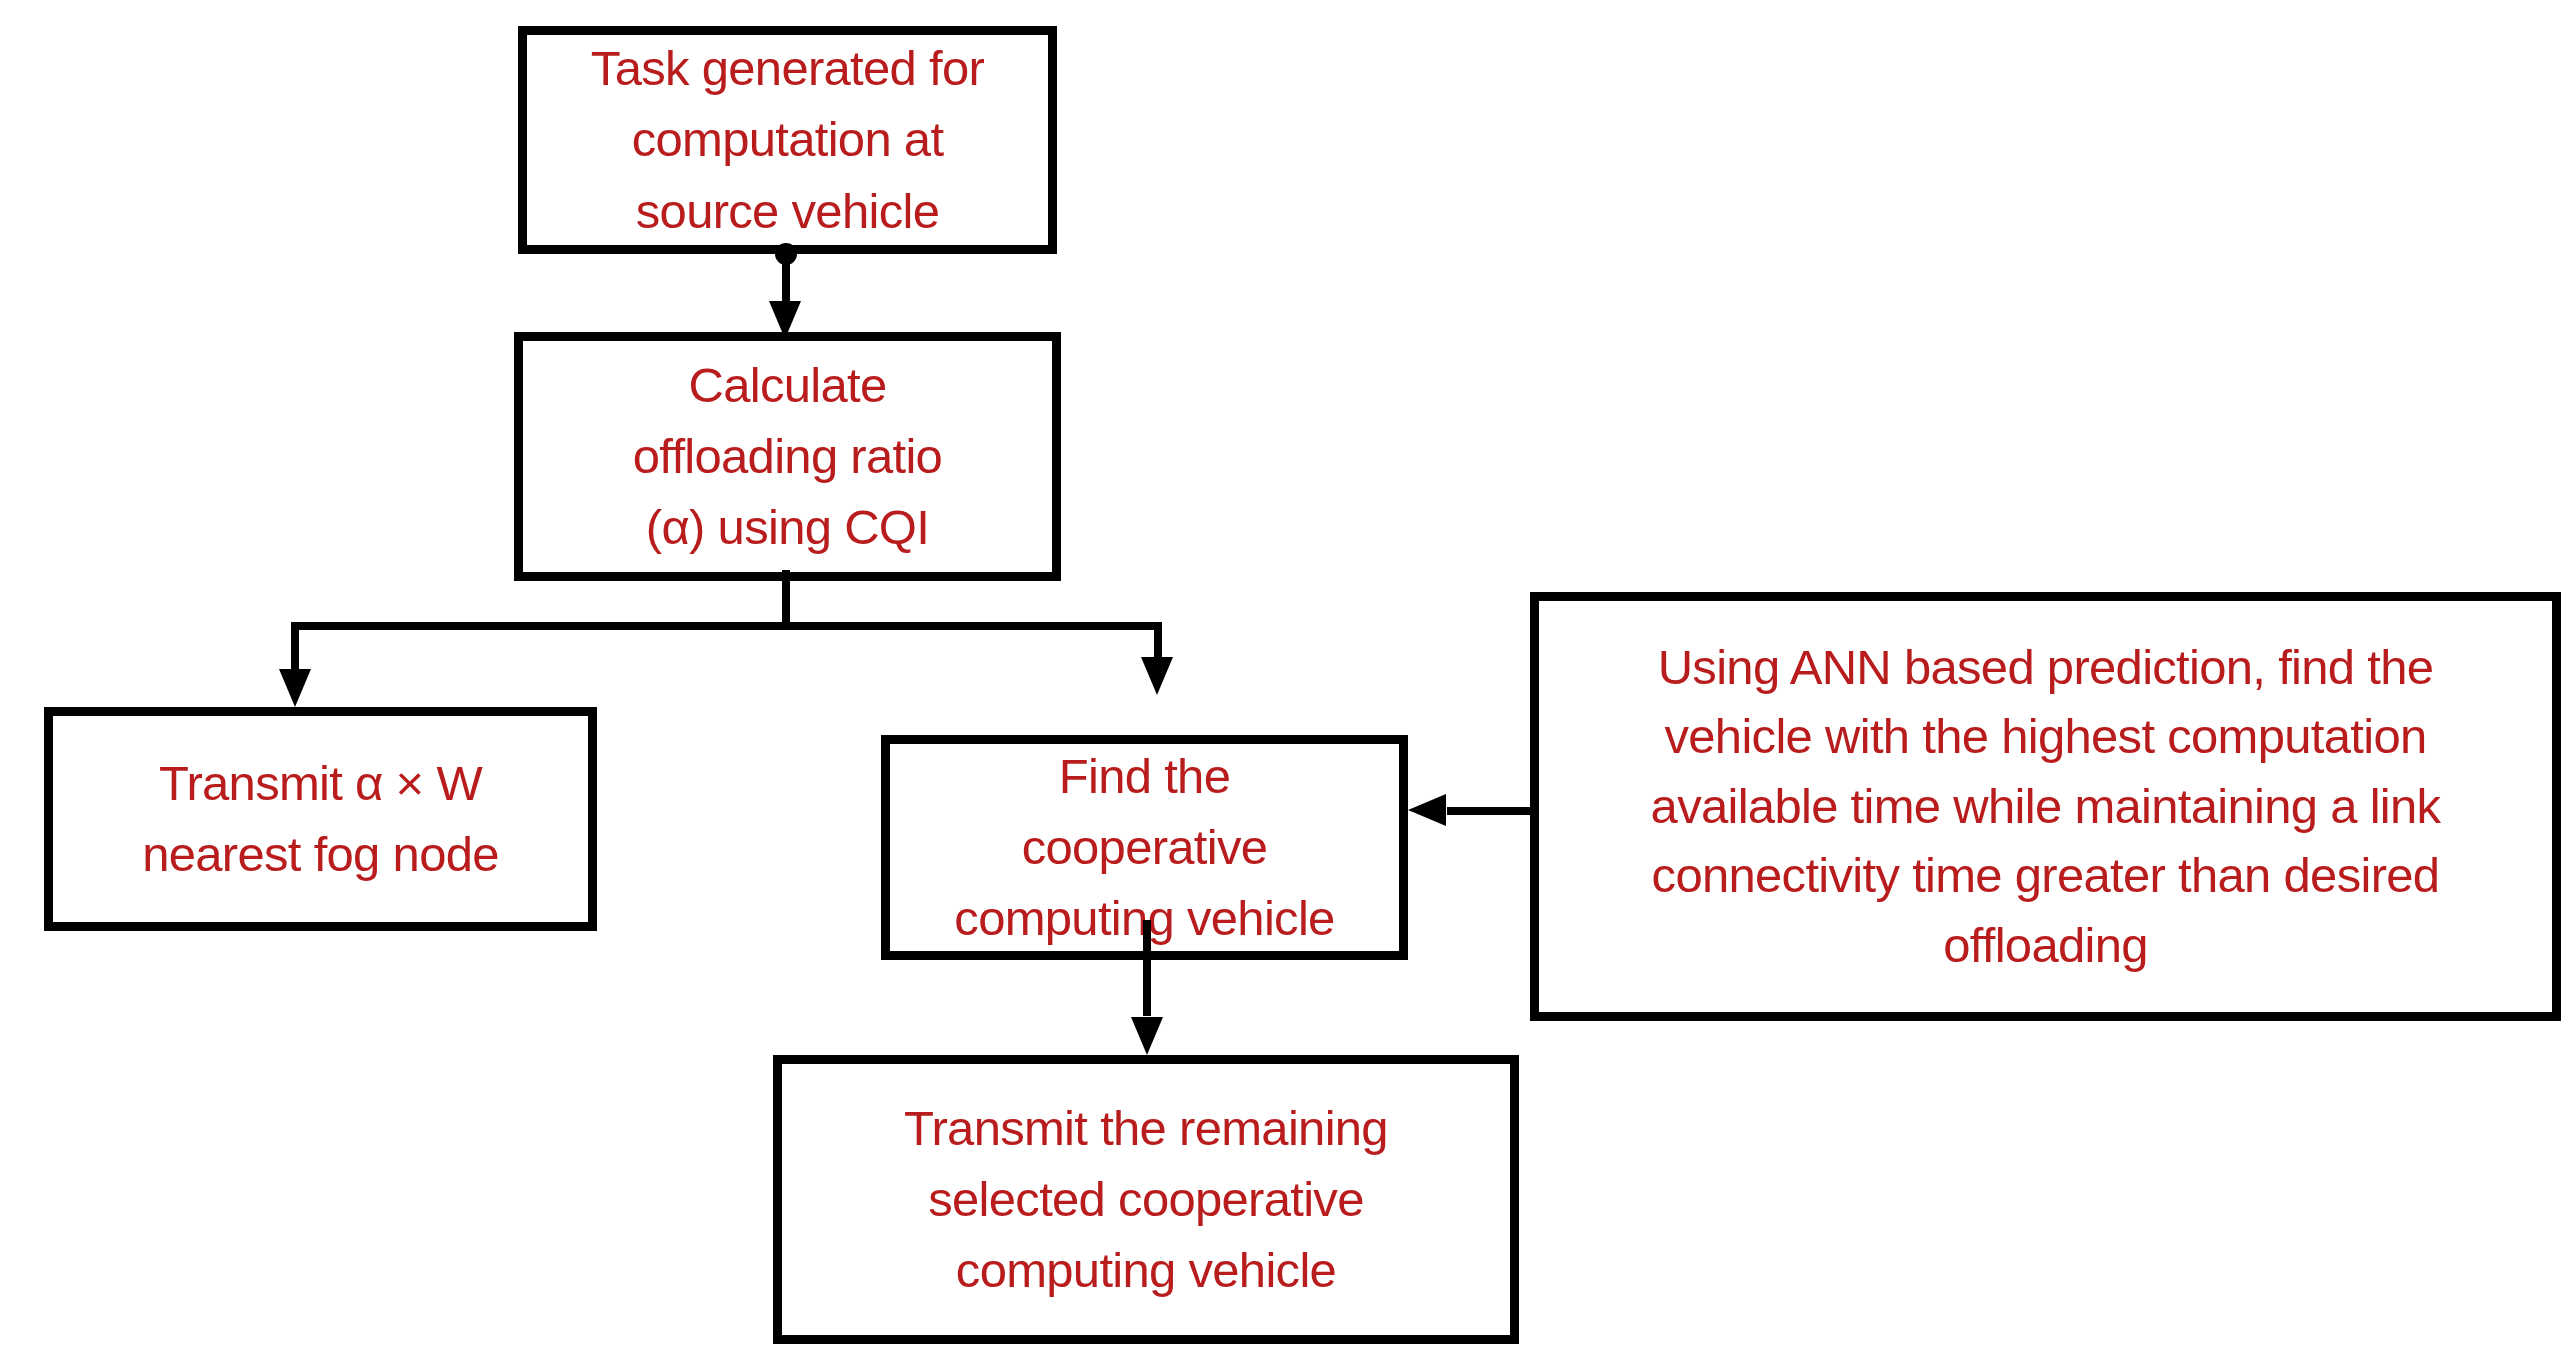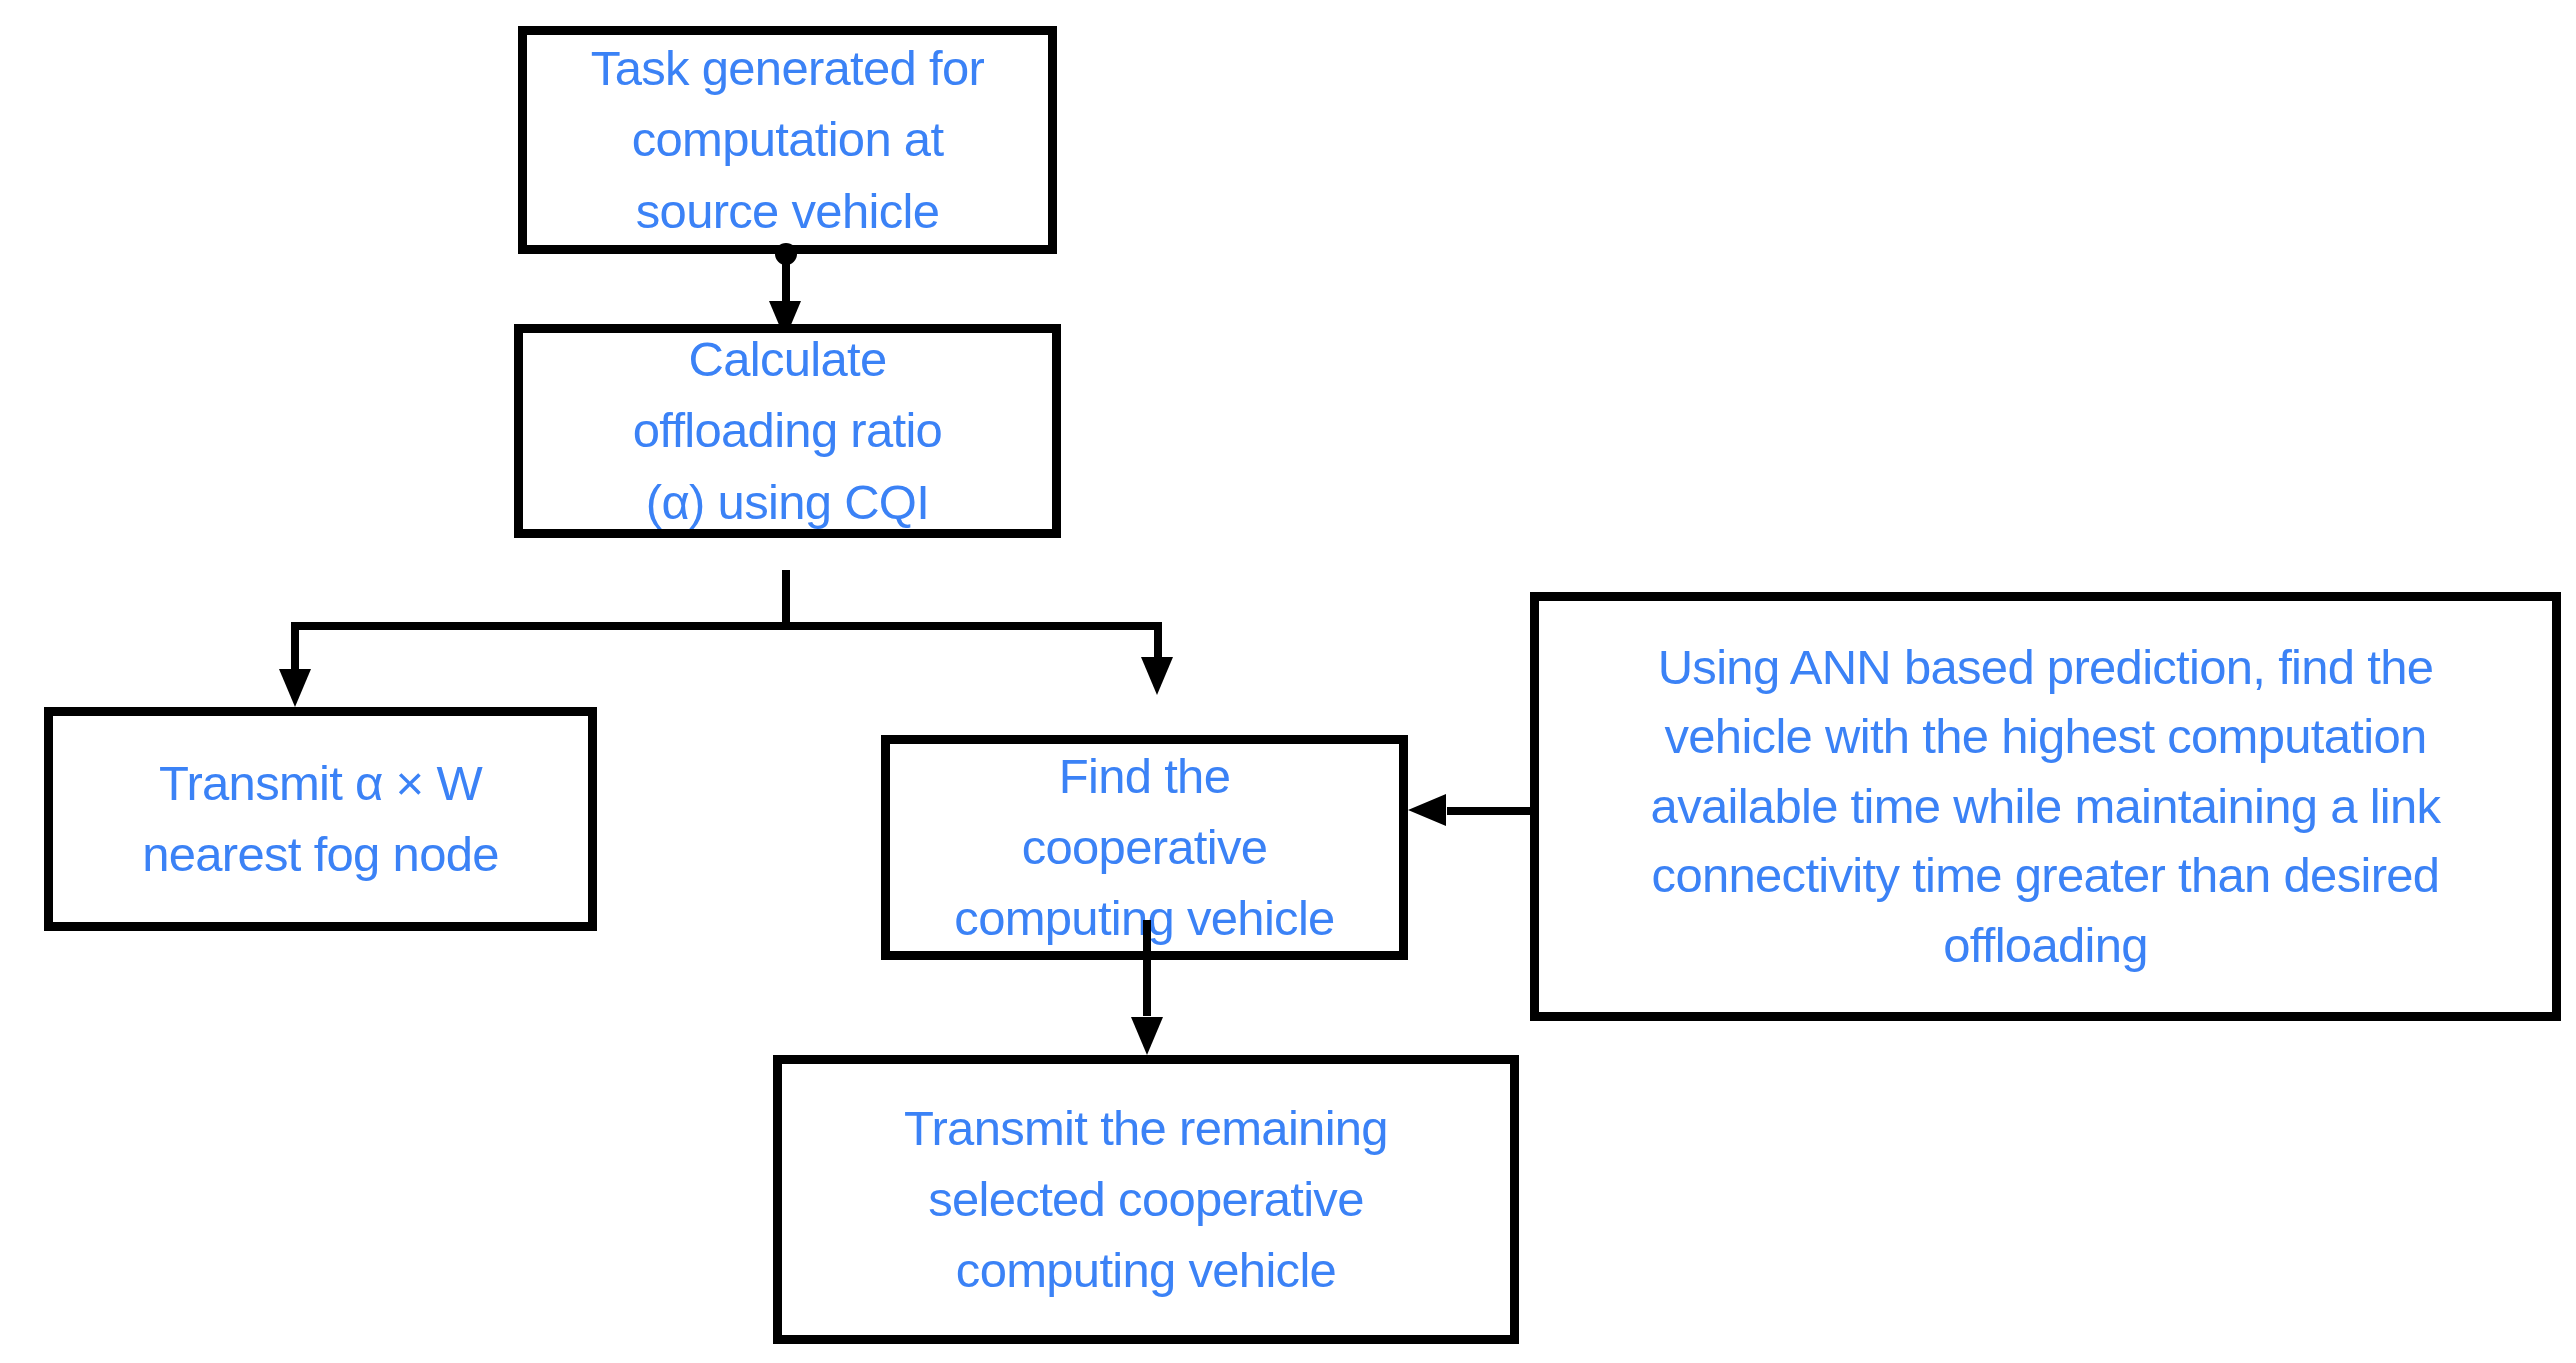--- a/index.html
+++ b/index.html
@@ -22,21 +22,21 @@
   .node {
     position: absolute;
     box-sizing: border-box;
     border: 9.2px solid #000000;
     background: #ffffff;
     display: flex;
     flex-direction: column;
     align-items: center;
     justify-content: center;
     text-align: center;
-    color: #3b82f6;
+    color: #b91c1c;
     font-size: 49px;
     line-height: 1.45;
     letter-spacing: -0.7px;
   }
   .node span {
     display: block;
     white-space: nowrap;
   }
   .seg {
     position: absolute;
@@ -77,21 +77,21 @@
   <div class="node" style="left:518px; top:26px; width:539px; height:228px;">
     <span>Task generated for</span>
     <span>computation at</span>
     <span>source vehicle</span>
   </div>
 
   <div class="dot" style="left:775px; top:243px;"></div>
   <div class="seg" style="left:782px; top:253px; width:8px; height:50px;"></div>
   <div class="ah-down" style="left:769px; top:301px;"></div>
 
-  <div class="node" style="left:514px; top:324px; width:547px; height:214px;">
+  <div class="node" style="left:514px; top:332px; width:547px; height:249px;">
     <span>Calculate</span>
     <span>offloading ratio</span>
     <span>(α) using CQI</span>
   </div>
 
   <div class="seg" style="left:782px; top:570px; width:8px; height:58px;"></div>
   <div class="seg" style="left:291px; top:622px; width:870px; height:8px;"></div>
   <div class="seg" style="left:291px; top:622px; width:8px; height:47px;"></div>
   <div class="ah-down" style="left:279px; top:669px;"></div>
   <div class="seg" style="left:1154px; top:622px; width:8px; height:36px;"></div>

